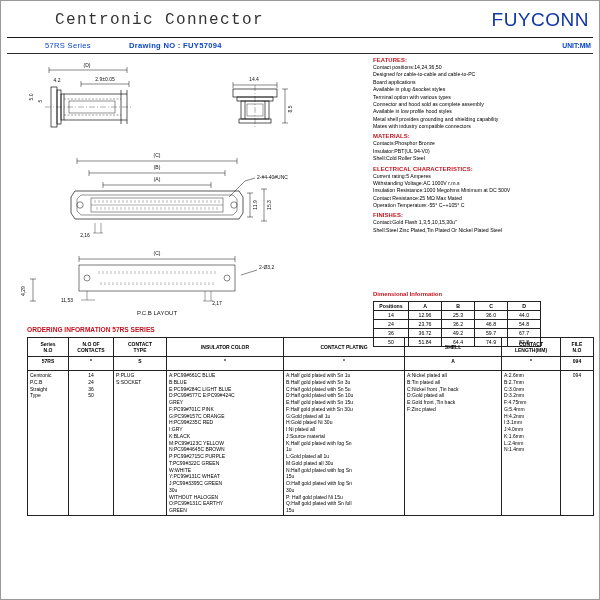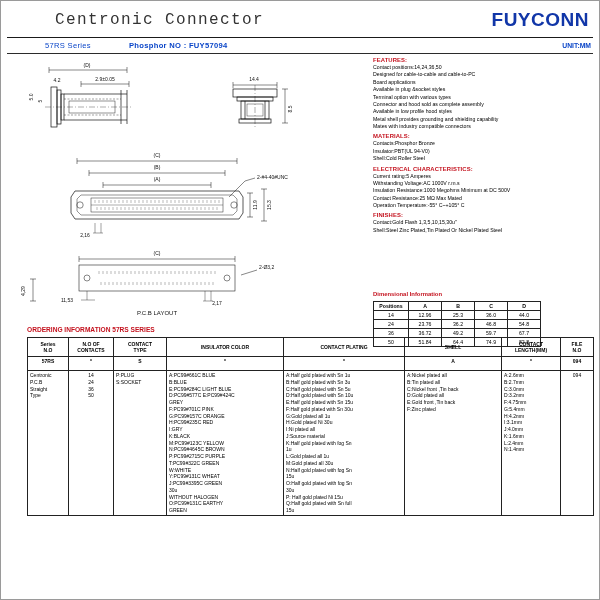--- a/index.html
+++ b/index.html
@@ -22,21 +22,21 @@
     position:absolute;left:6px;top:6px;right:6px;height:30px;
     border-bottom:1.4px solid #1a1a1a;
   }
   .title{
     position:absolute;left:48px;top:4px;
     font-size:16px;letter-spacing:1.4px;color:#333;
     font-family:Liberation Mono, monospace;
   }
   .brand{
     position:absolute;right:4px;top:2px;
-    font-size:19px;font-weight:bold;letter-spacing:0.5px;
+    font-size:19px;font-weight:normal;letter-spacing:0.5px;
     color:#1136a8;
     font-family:"Liberation Sans", sans-serif;
   }
   
   .series{
     position:absolute;left:44px;top:40px;
     color:#0b46c8;font-weight:normal;font-size:7.6px;letter-spacing:.3px;
   }
   .drawno{
     position:absolute;left:128px;top:40px;
@@ -113,21 +113,21 @@
 <body>
 
 <div class="page">
 
   <div class="header">
     <div class="title">Centronic Connector</div>
     <div class="brand">FUYCONN</div>
   </div>
 
   <div class="series">57RS Series</div>
-  <div class="drawno">Phosphor NO : FUY57094</div>
+  <div class="drawno">Drawing NO : FUY57094</div>
   <div class="unit">UNIT:MM</div>
   <div class="hrule"></div>
 
   <div class="draw">
     <svg width="360" height="262" viewBox="0 0 360 262">
       <g stroke="#111" fill="none" stroke-width="0.7">
 
         <text x="78" y="10" font-size="5" fill="#111" stroke="none" text-anchor="middle">(D)</text>
         <line x1="40" y1="13" x2="118" y2="13" stroke-width="0.5"></line>
         <line x1="40" y1="10" x2="40" y2="16" stroke-width="0.5"></line>

